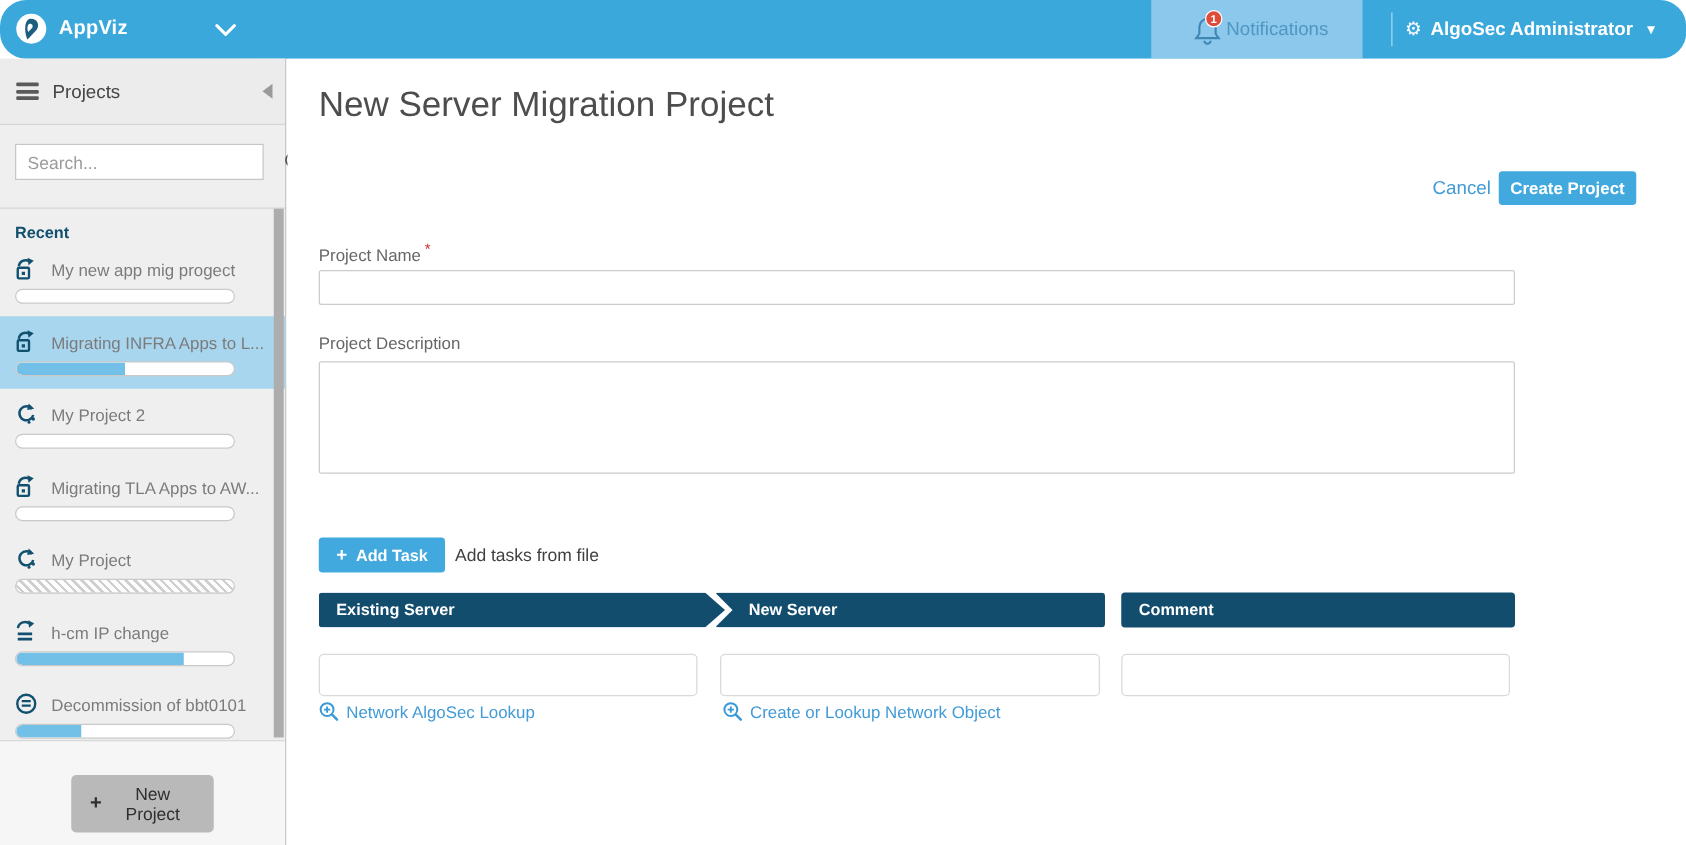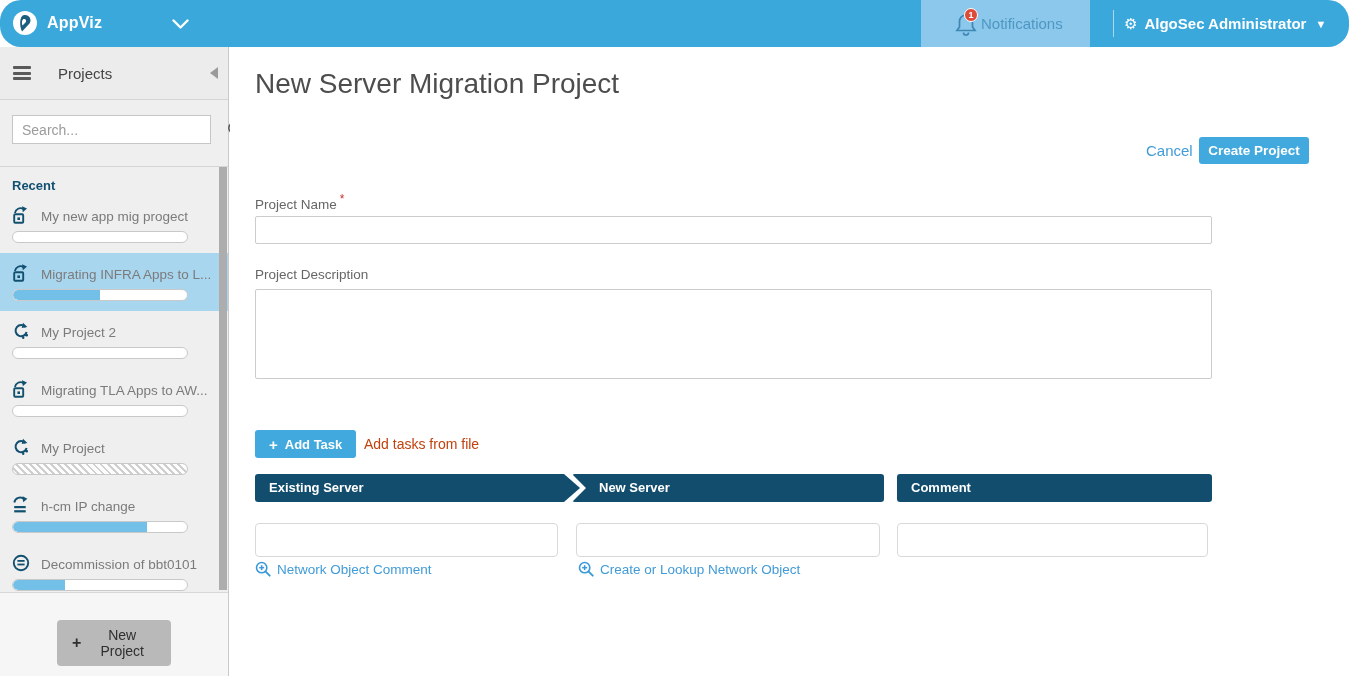--- a/index.html
+++ b/index.html
@@ -27,21 +27,21 @@
   .user-caret { font-size:11px; margin-left:2px; }
 
   
   .sidebar { position:absolute; top:47px; left:0; width:229px; height:629px; background:#EFEFEF;
              border-right:1px solid #C9C9C9; }
   .sb-header { position:absolute; top:0; left:0; right:0; height:53px; background:#ECECEC;
                border-bottom:1px solid #D5D5D5; display:flex; align-items:center; }
   .hamburger { margin-left:13px; width:18px; height:14px; display:flex; flex-direction:column;
                justify-content:space-between; cursor:pointer; }
   .hamburger span { display:block; height:3px; background:#5A5A5A; border-radius:1px; }
-  .sb-title { margin-left:27px; font-size:15px; color:#444; }
+  .sb-title { margin-left:11px; font-size:15px; color:#444; }
   .collapse-arrow { position:absolute; right:10px; top:20px; width:0; height:0; cursor:pointer;
                     border-top:6px solid transparent; border-bottom:6px solid transparent;
                     border-right:8px solid #9A9A9A; }
   .sb-search-area { position:absolute; top:53px; left:0; right:0; height:67px; border-bottom:1px solid #D5D5D5; }
   .search-box { position:absolute; left:12px; top:15px; width:199px; height:29px; background:#fff;
                 border:1px solid #C6C6C6; display:flex; align-items:center; }
   .search-input { flex:1; border:none; outline:none; background:transparent; padding:0 24px 0 9px;
                   font-size:14px; color:#555; font-family:"Liberation Sans", sans-serif; }
   .search-input::placeholder { color:#9B9B9B; }
   .search-icon { width:17px; height:17px; margin-right:8px; color:#555; flex:0 0 auto; }
@@ -80,21 +80,21 @@
   .text-input { position:absolute; border:1px solid #CCC; border-radius:2px; background:#fff;
                 font-size:14px; color:#444; padding:0 8px; font-family:"Liberation Sans", sans-serif; outline:none; }
   .desc-area { position:absolute; border:1px solid #CCC; border-radius:2px; background:#fff; resize:none;
                font-size:14px; color:#444; padding:6px 8px; font-family:"Liberation Sans", sans-serif; outline:none; }
 
   .addtask-btn { position:absolute; left:25px; top:383px; height:28px; background:#41A9DE; border:none;
                  border-radius:3px; color:#fff; font-weight:bold; font-size:13px; padding:0 14px;
                  font-family:"Liberation Sans", sans-serif; cursor:pointer; display:flex;
                  align-items:center; gap:7px; }
   .addtask-btn .plus { font-size:15px; font-weight:bold; line-height:1; }
-  .addfile-link { position:absolute; left:134px; top:389px; font-size:14px; color:#c2410c;
+  .addfile-link { position:absolute; left:134px; top:389px; font-size:14px; color:#404040;
                   text-decoration:none; cursor:pointer; }
 
   .col-bar { position:absolute; top:427px; height:28px; background:#124D6E; color:#fff;
              font-size:13px; font-weight:bold; line-height:28px; border-radius:3px; }
   .col-bar .bar-text { padding-left:14px; }
   .bar-existing { left:25px; width:325px; border-radius:3px 0 0 3px;
                   clip-path:polygon(0 0, calc(100% - 16px) 0, 100% 50%, calc(100% - 16px) 100%, 0 100%); }
   .bar-new { left:342px; width:312px;
              clip-path:polygon(0 0, 100% 0, 100% 100%, 0 100%, 14px 50%); }
   .bar-new .bar-text { padding-left:27px; }
@@ -319,21 +319,21 @@
     <input class="task-field tf-new" value="" style="">
     <input class="task-field tf-comment" value="" style="">
 
     <a class="lookup-link lk-existing">
       <svg class="lookup-icon" viewBox="0 0 18 18">
         <circle cx="7.5" cy="7.5" r="5.8" fill="none" stroke="currentColor" stroke-width="1.8"></circle>
         <line x1="4.7" y1="7.5" x2="10.3" y2="7.5" stroke="currentColor" stroke-width="1.7"></line>
         <line x1="7.5" y1="4.7" x2="7.5" y2="10.3" stroke="currentColor" stroke-width="1.7"></line>
         <line x1="12" y1="12" x2="16.5" y2="16.5" stroke="currentColor" stroke-width="2.2" stroke-linecap="round"></line>
       </svg>
-      <span>Network Object Comment</span>
+      <span>Network AlgoSec Lookup</span>
     </a>
     <a class="lookup-link lk-new">
       <svg class="lookup-icon" viewBox="0 0 18 18">
         <circle cx="7.5" cy="7.5" r="5.8" fill="none" stroke="currentColor" stroke-width="1.8"></circle>
         <line x1="4.7" y1="7.5" x2="10.3" y2="7.5" stroke="currentColor" stroke-width="1.7"></line>
         <line x1="7.5" y1="4.7" x2="7.5" y2="10.3" stroke="currentColor" stroke-width="1.7"></line>
         <line x1="12" y1="12" x2="16.5" y2="16.5" stroke="currentColor" stroke-width="2.2" stroke-linecap="round"></line>
       </svg>
       <span>Create or Lookup Network Object</span>
     </a>

